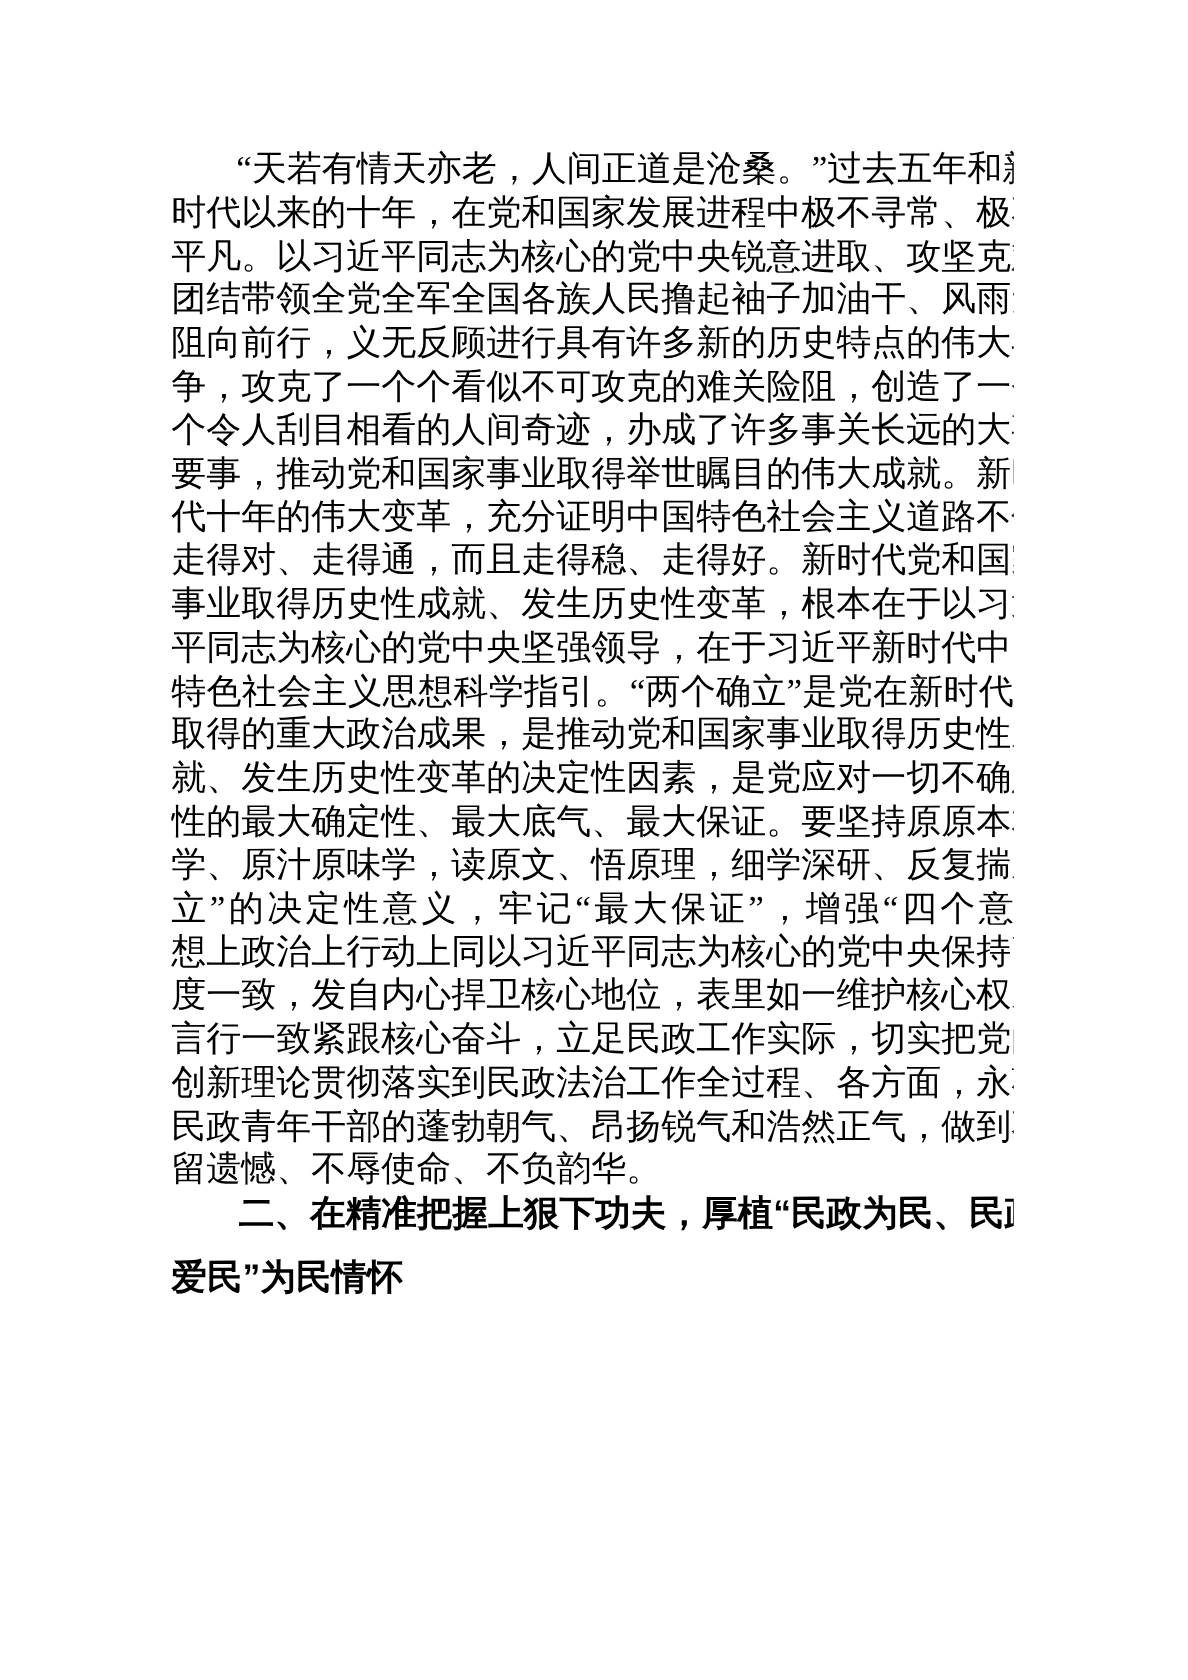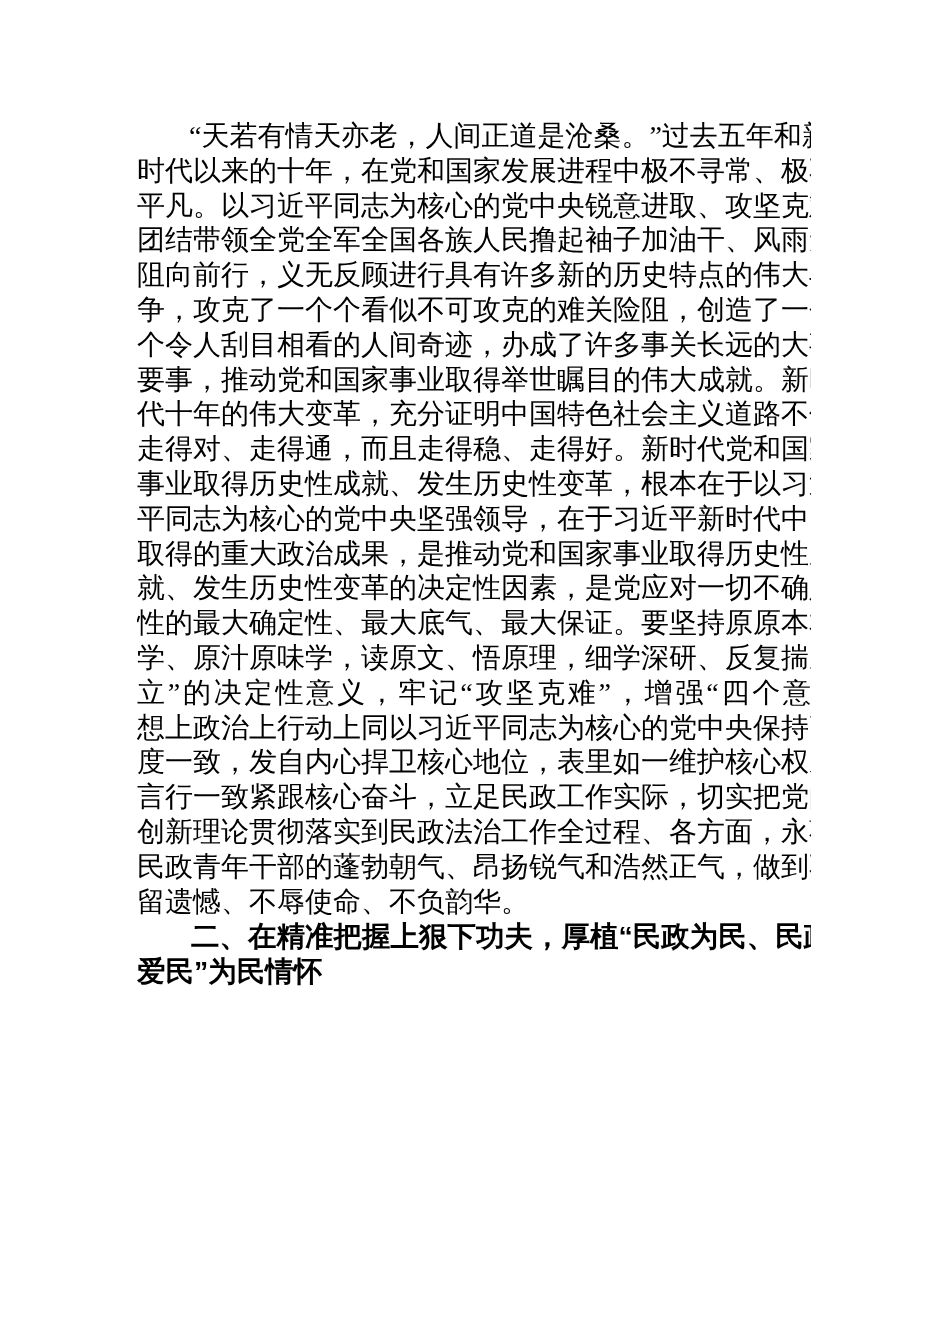--- a/index.html
+++ b/index.html
@@ -51,20 +51,21 @@
     text-align-last: justify;
     overflow: hidden;
     white-space: nowrap;
   }
   .hline.first {
     text-indent: 54px;
   }
   .hline.lastline {
     text-align: center;
     text-align-last: left;
+    margin-top: 16px;
   }
 </style>
 </head>
 <body>
 
 <div class="page">
   <div class="content">
 
     <div class="body-paragraph">
       <div class="bline first">“天若有情天亦老，人间正道是沧桑。”过去五年和新</div>
@@ -72,25 +73,26 @@
       <div class="bline">平凡。以习近平同志为核心的党中央锐意进取、攻坚克难</div>
       <div class="bline">团结带领全党全军全国各族人民撸起袖子加油干、风雨无</div>
       <div class="bline">阻向前行，义无反顾进行具有许多新的历史特点的伟大斗</div>
       <div class="bline">争，攻克了一个个看似不可攻克的难关险阻，创造了一个</div>
       <div class="bline">个令人刮目相看的人间奇迹，办成了许多事关长远的大事</div>
       <div class="bline">要事，推动党和国家事业取得举世瞩目的伟大成就。新时</div>
       <div class="bline">代十年的伟大变革，充分证明中国特色社会主义道路不仅</div>
       <div class="bline">走得对、走得通，而且走得稳、走得好。新时代党和国家</div>
       <div class="bline">事业取得历史性成就、发生历史性变革，根本在于以习近</div>
       <div class="bline">平同志为核心的党中央坚强领导，在于习近平新时代中国</div>
+      <div class="bline">特色社会主义思想科学指引。“两个确立”是党在新时代</div>
       <div class="bline">取得的重大政治成果，是推动党和国家事业取得历史性成</div>
       <div class="bline">就、发生历史性变革的决定性因素，是党应对一切不确定</div>
       <div class="bline">性的最大确定性、最大底气、最大保证。要坚持原原本本</div>
       <div class="bline">学、原汁原味学，读原文、悟原理，细学深研、反复揣摩</div>
-      <div class="bline">立”的决定性意义，牢记“攻坚克难”，增强“四个意</div>
+      <div class="bline">立”的决定性意义，牢记“最大保证”，增强“四个意</div>
       <div class="bline">想上政治上行动上同以习近平同志为核心的党中央保持高</div>
       <div class="bline">度一致，发自内心捍卫核心地位，表里如一维护核心权威</div>
       <div class="bline">言行一致紧跟核心奋斗，立足民政工作实际，切实把党的</div>
       <div class="bline">创新理论贯彻落实到民政法治工作全过程、各方面，永葆</div>
       <div class="bline">民政青年干部的蓬勃朝气、昂扬锐气和浩然正气，做到不</div>
       <div class="bline lastline">留遗憾、不辱使命、不负韵华。</div>
     </div>
 
     <div class="section-heading">
       <div class="hline first">二、在精准把握上狠下功夫，厚植“民政为民、民政</div>

